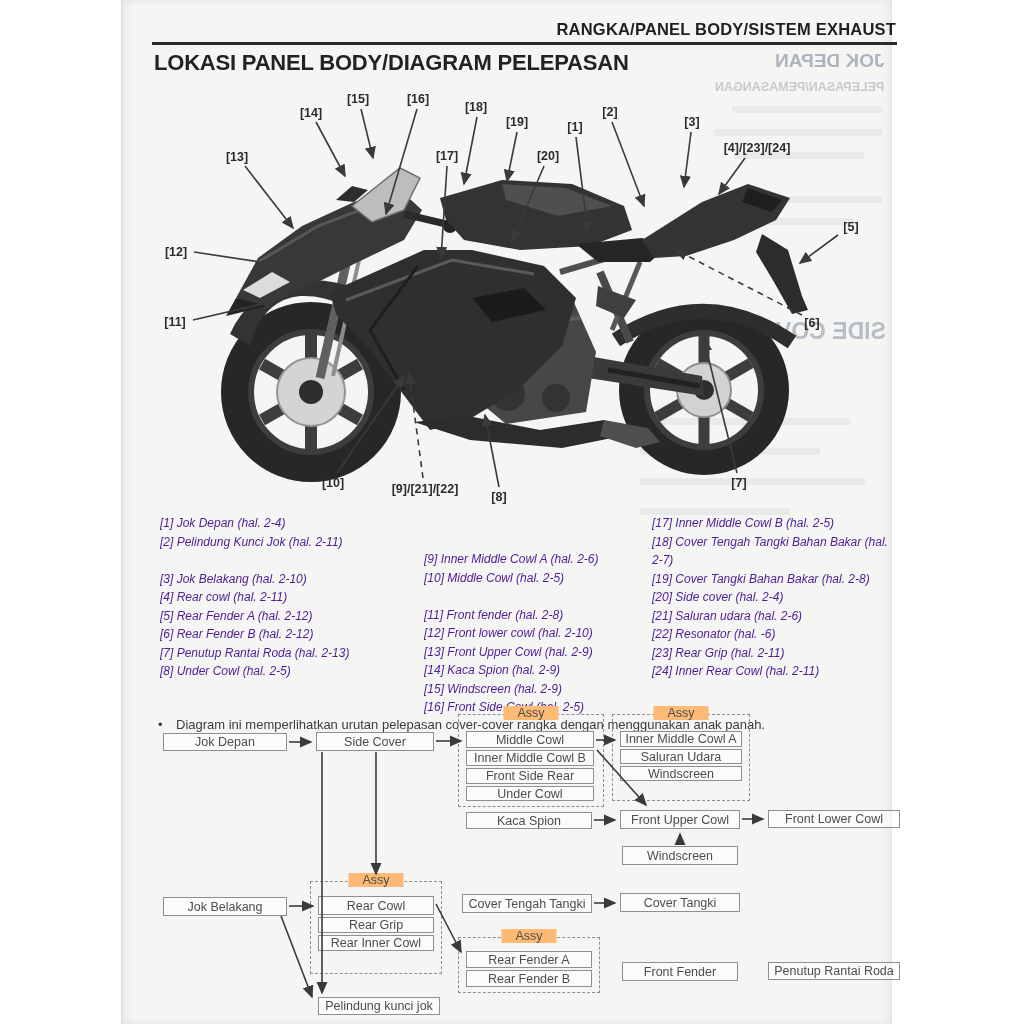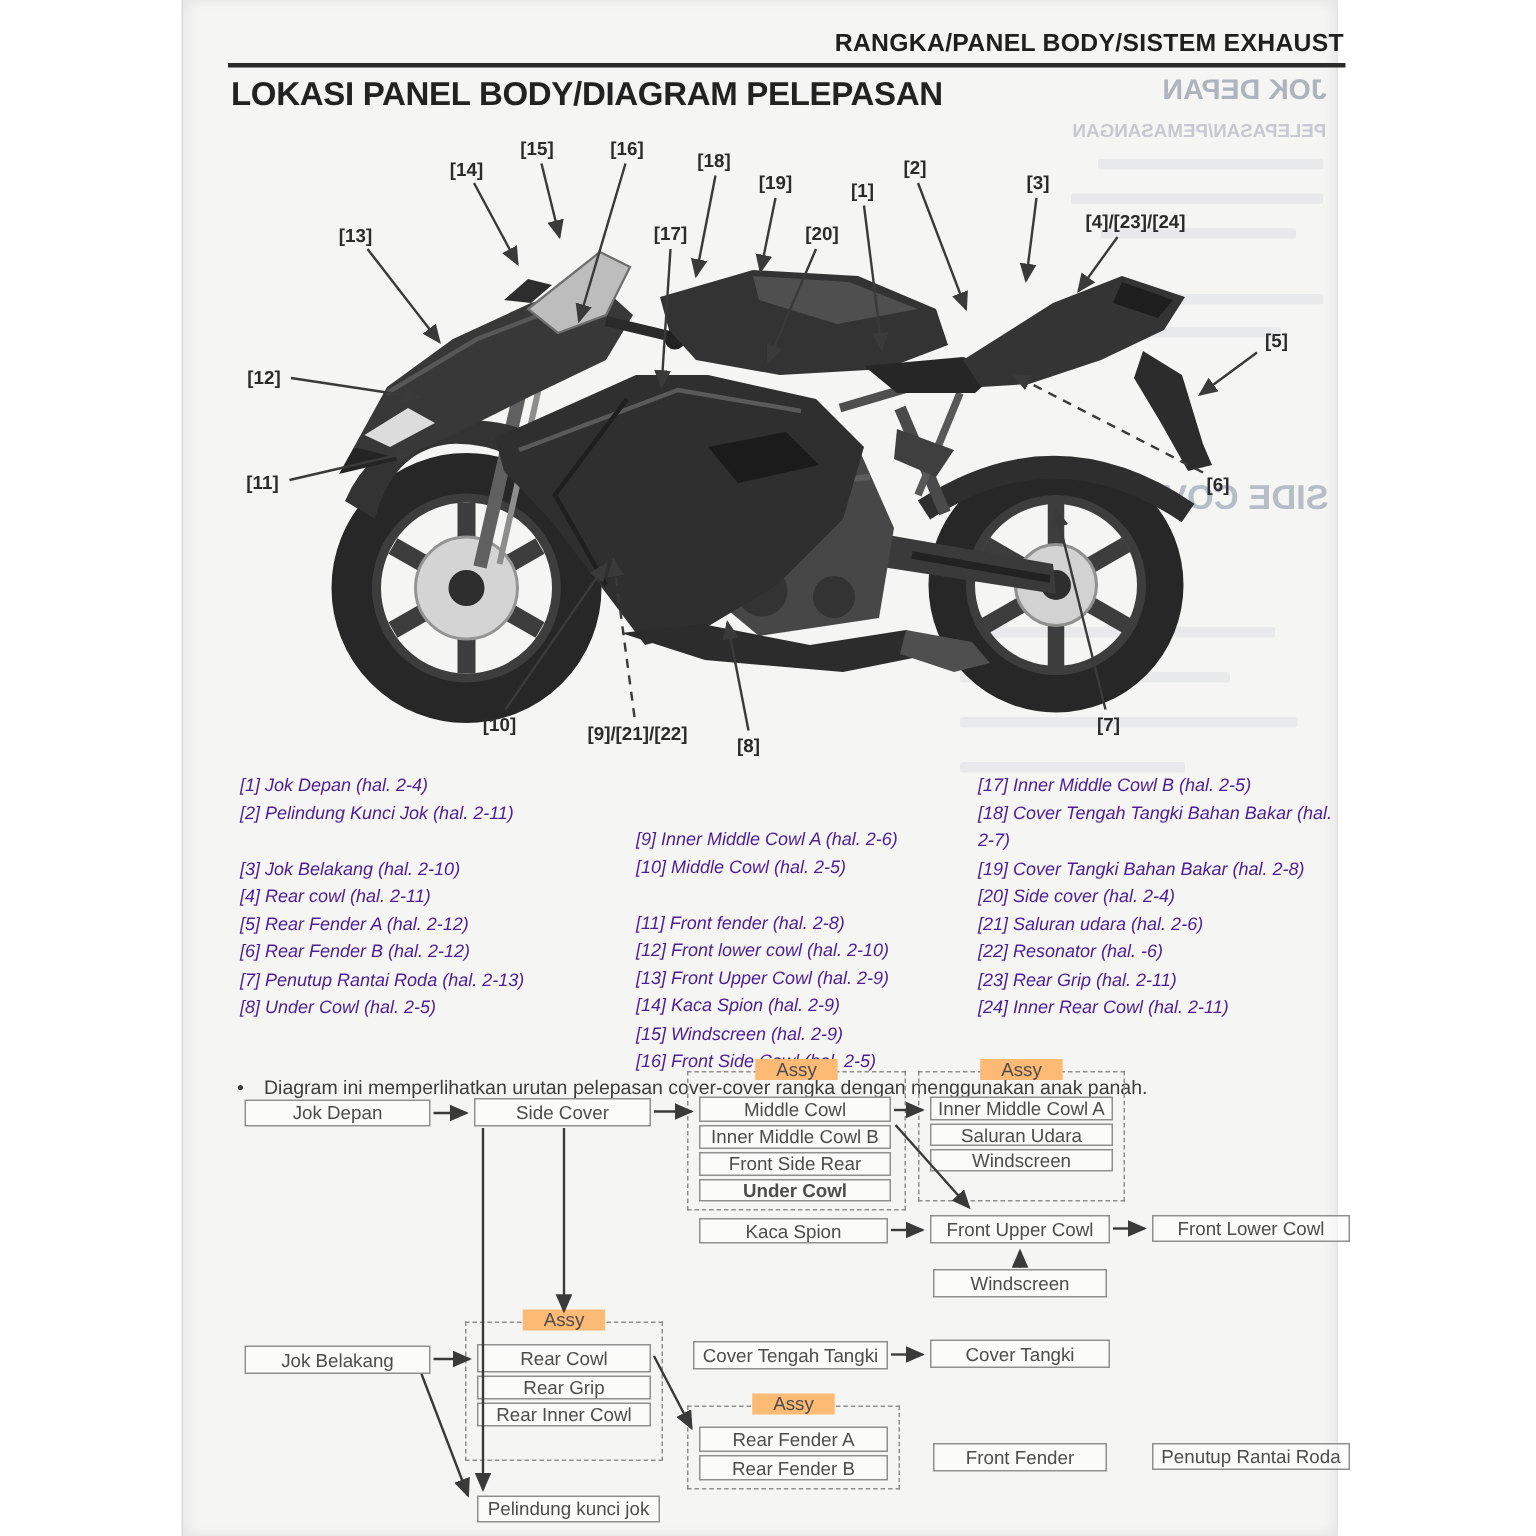--- a/index.html
+++ b/index.html
@@ -100,21 +100,21 @@
 
   <div class="fbox" style="left:163px;top:733px;width:124px;height:18px;">Jok Depan</div>
   <div class="fbox" style="left:316px;top:732px;width:118px;height:19px;">Side Cover</div>
 
   <div class="assy" style="left:458px;top:714px;width:146px;height:93px;">
     <span>Assy</span>
   </div>
   <div class="fbox" style="left:466px;top:731px;width:128px;height:17px;">Middle Cowl</div>
   <div class="fbox" style="left:466px;top:750px;width:128px;height:16px;">Inner Middle Cowl B</div>
   <div class="fbox" style="left:466px;top:768px;width:128px;height:16px;">Front Side Rear</div>
-  <div class="fbox" style="left:466px;top:786px;width:128px;height:15px;font-weight:bold;">Under Cowl</div>
+  <div class="fbox" style="left:466px;top:786px;width:128px;height:15px;">Under Cowl</div>
 
   <div class="assy" style="left:612px;top:714px;width:138px;height:87px;">
     <span>Assy</span>
   </div>
   <div class="fbox" style="left:620px;top:731px;width:122px;height:16px;">Inner Middle Cowl A</div>
   <div class="fbox" style="left:620px;top:749px;width:122px;height:15px;">Saluran Udara</div>
   <div class="fbox" style="left:620px;top:766px;width:122px;height:15px;">Windscreen</div>
 
   <div class="fbox" style="left:466px;top:812px;width:126px;height:17px;">Kaca Spion</div>
   <div class="fbox" style="left:620px;top:810px;width:120px;height:19px;">Front Upper Cowl</div>

